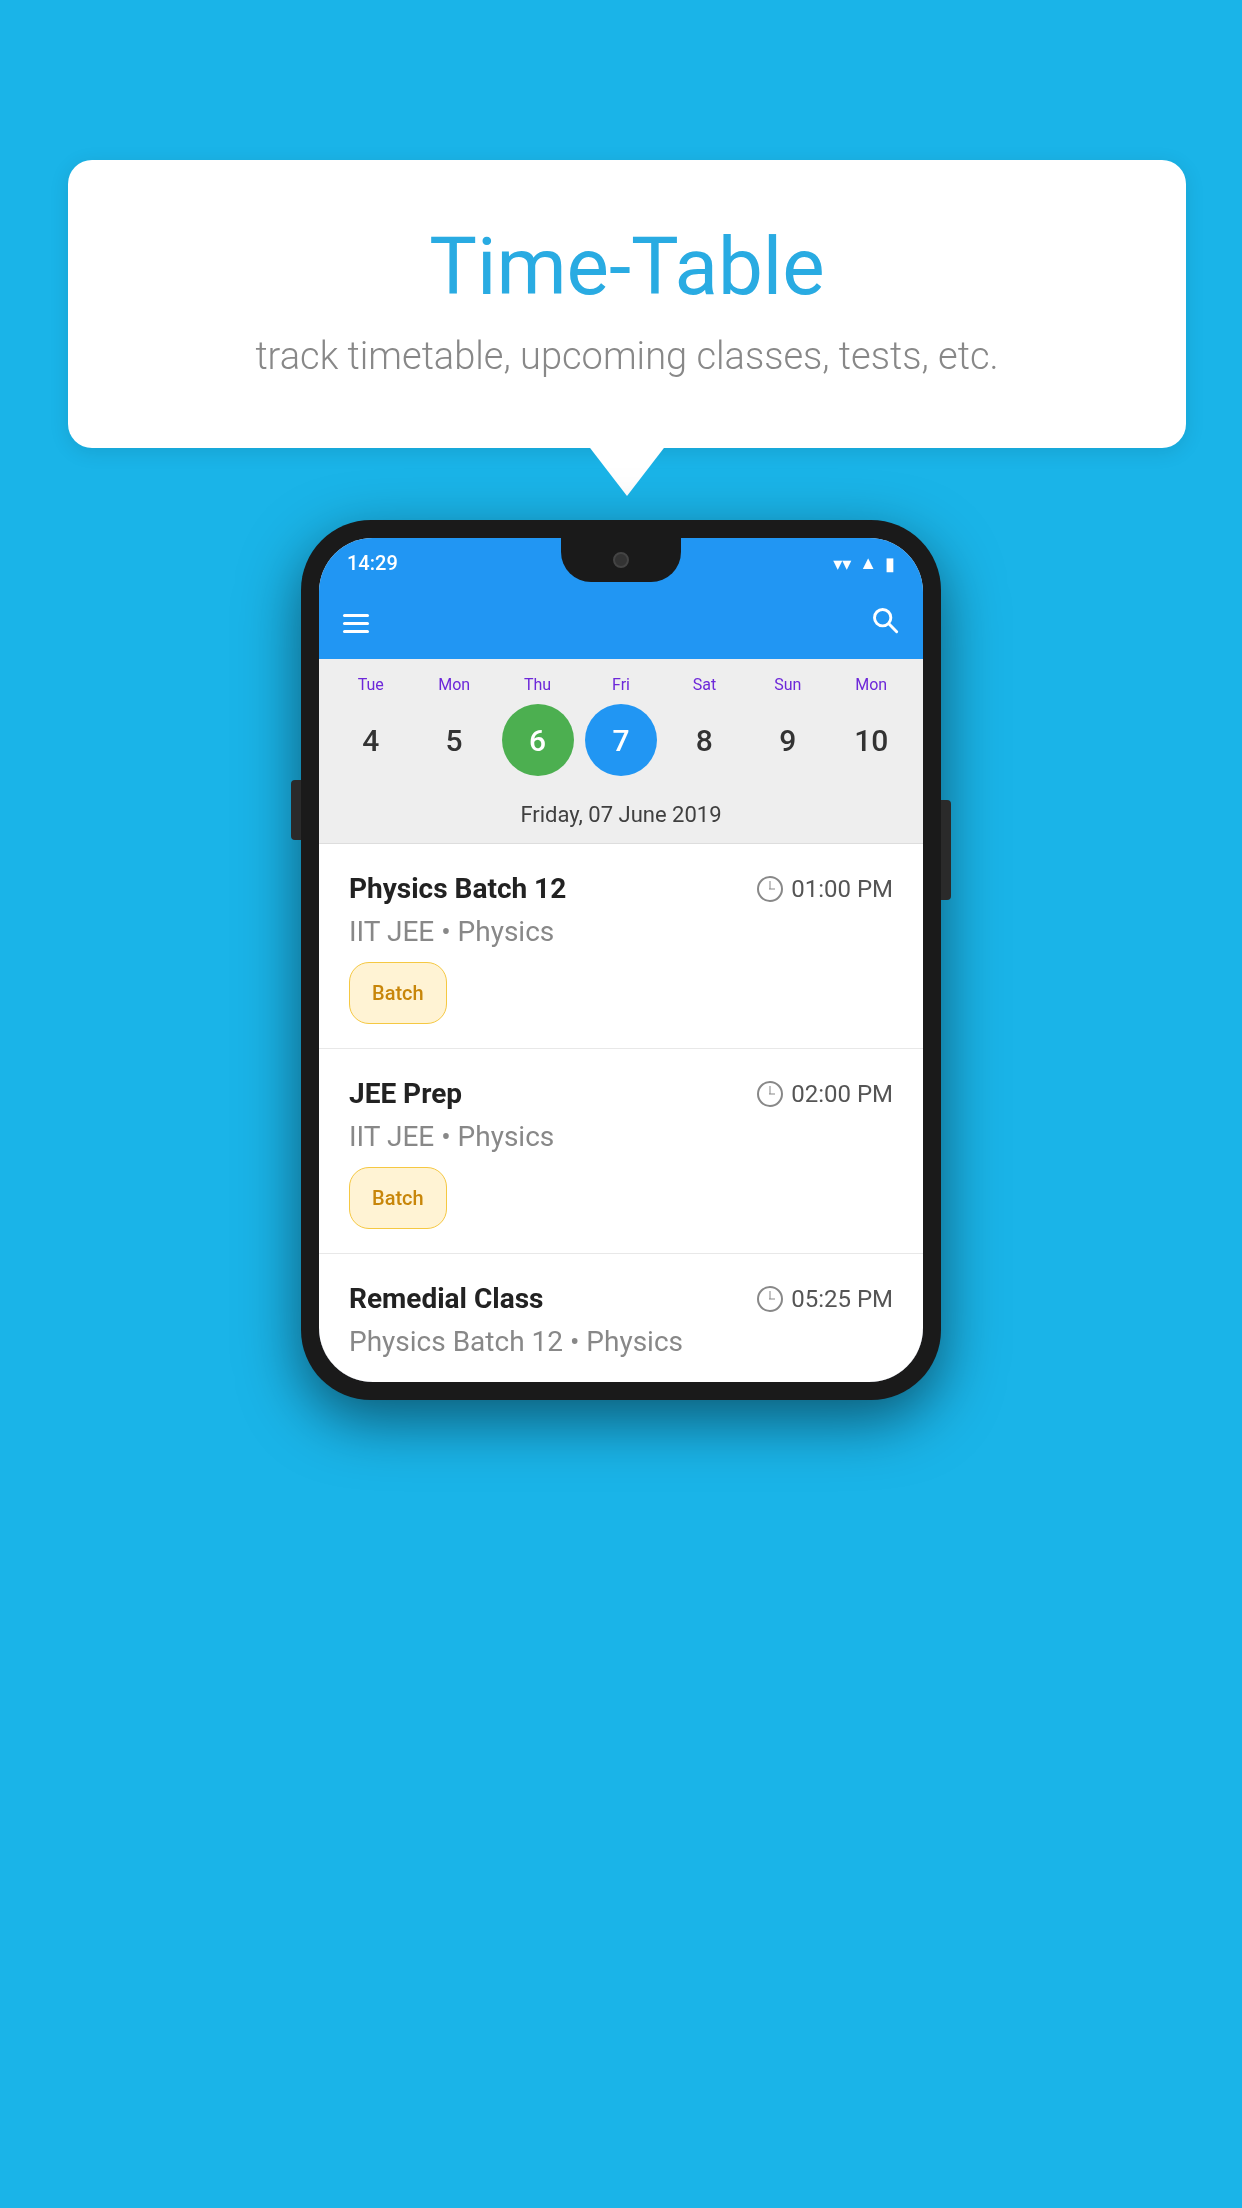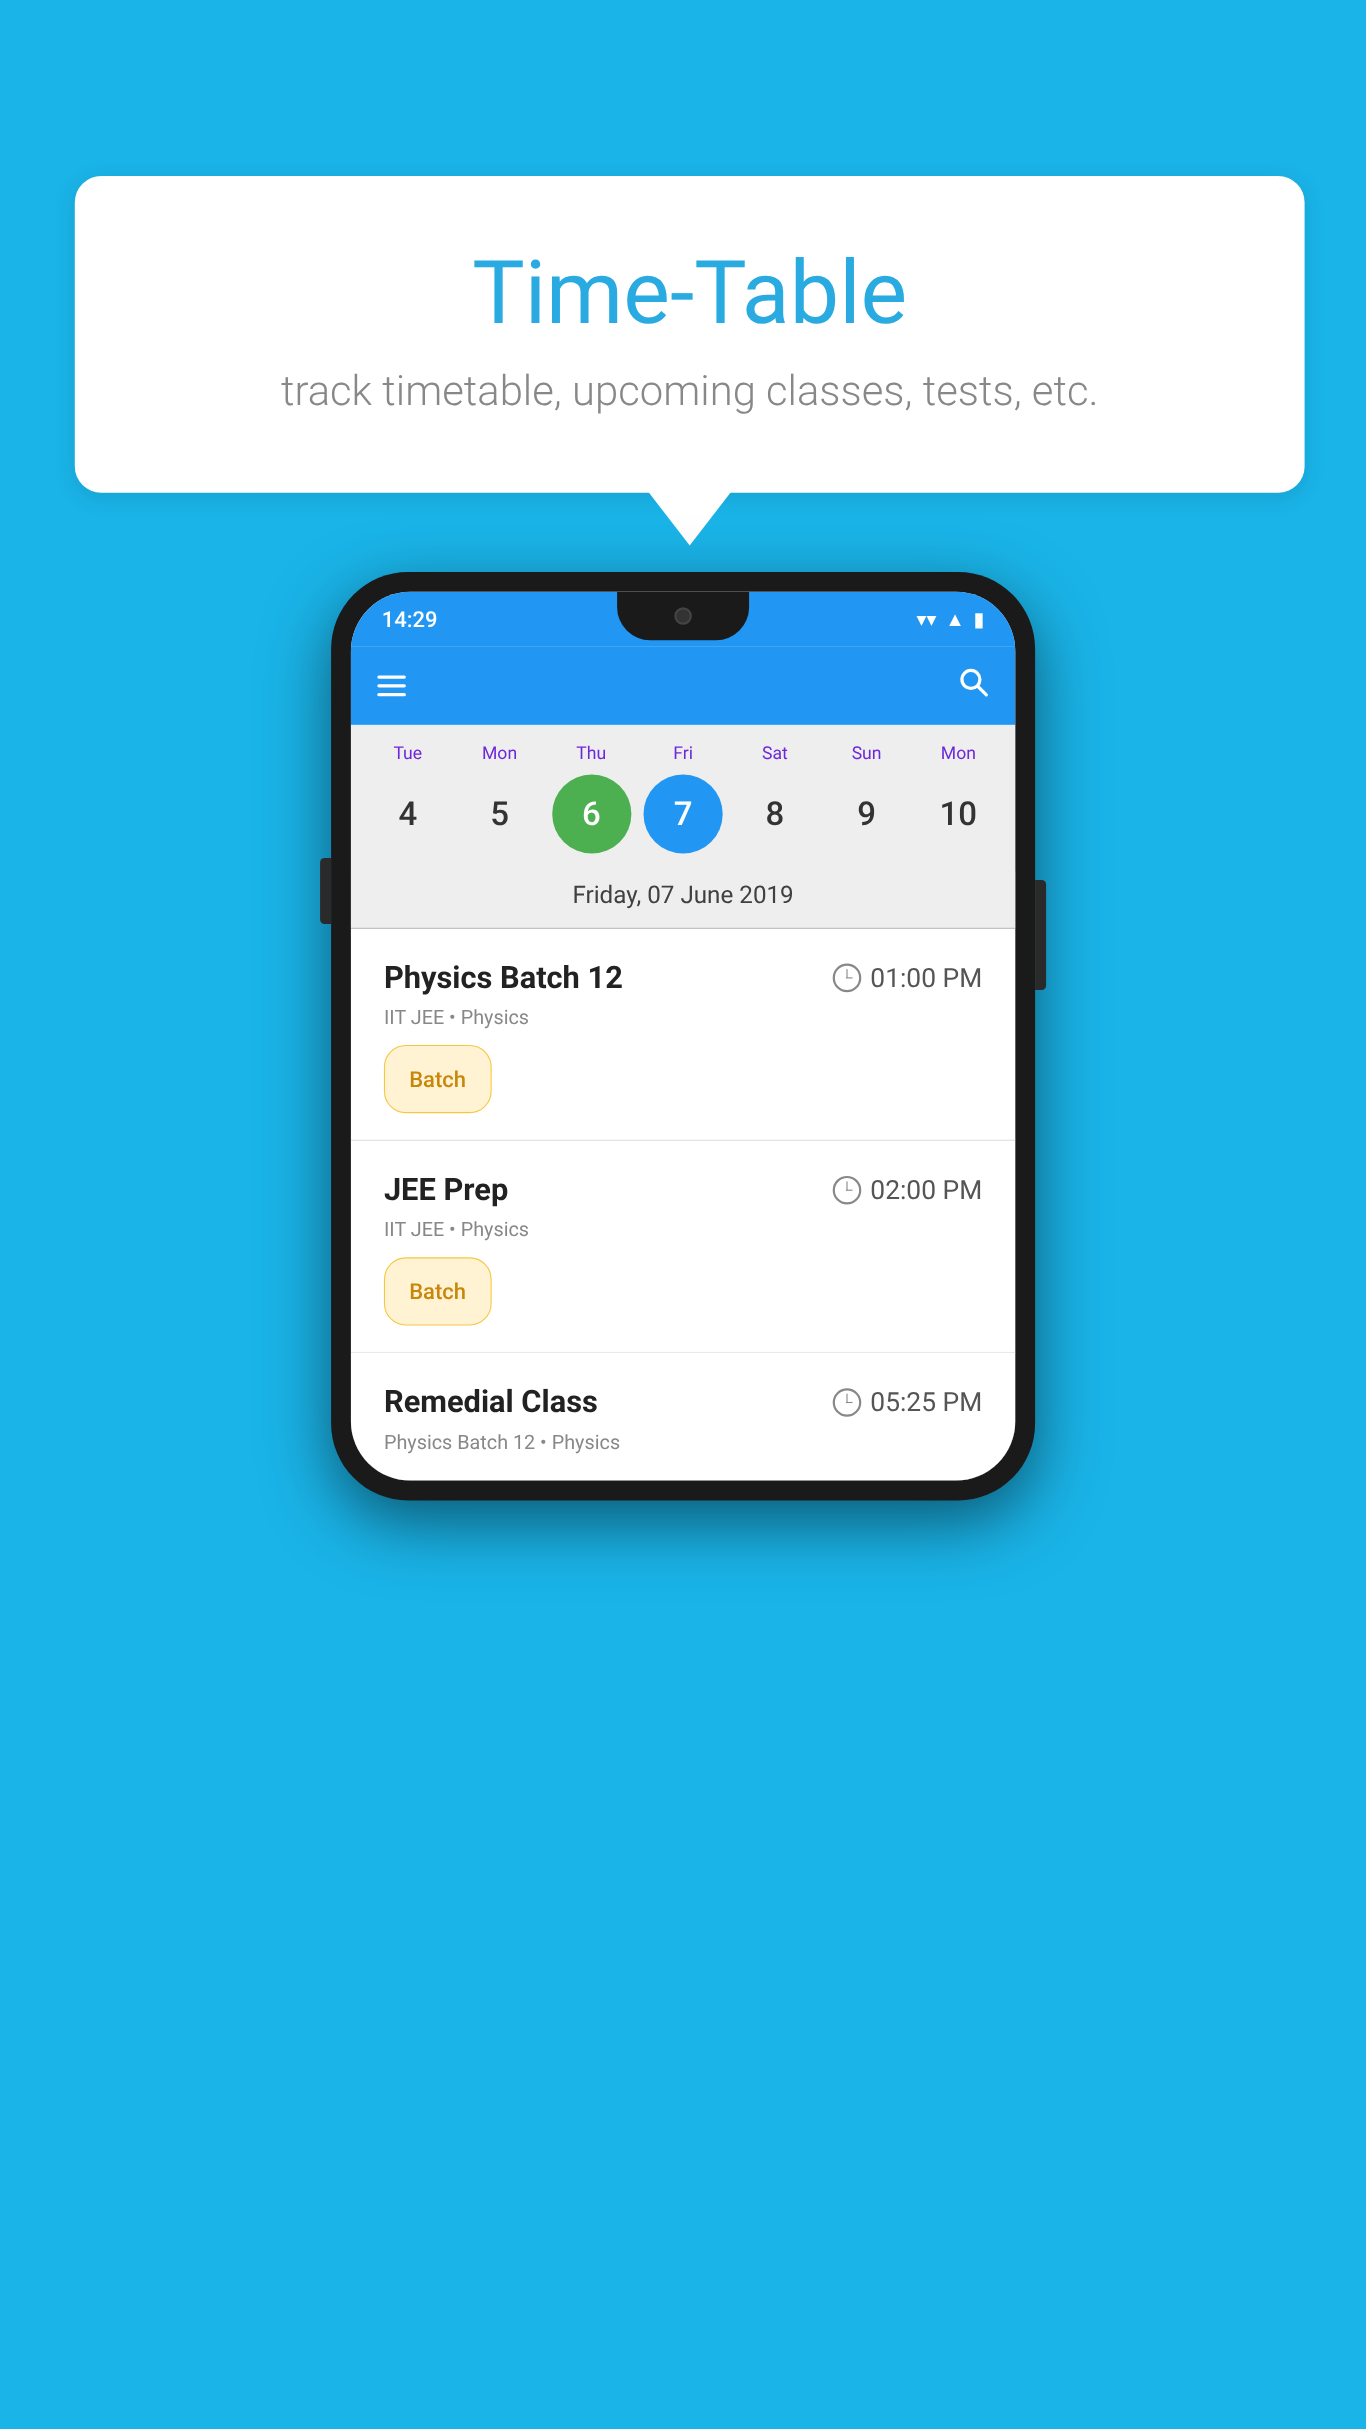--- a/index.html
+++ b/index.html
@@ -307,21 +307,21 @@
       top: 50%;
       left: 50%;
       width: 6px;
       height: 1px;
       background: #888;
       transform: translate(-1px, -50%);
     }
 
     .item-subtitle {
       color: #888;
-      font-size: 18px;
+      font-size: 28px;
       margin-bottom: 14px;
     }
 
     .batch-tag {
       display: inline-block;
       background: #fff3d4;
       color: #c8860a;
       border-radius: 20px;
       padding: 18px 22px;
       font-size: 20px;

